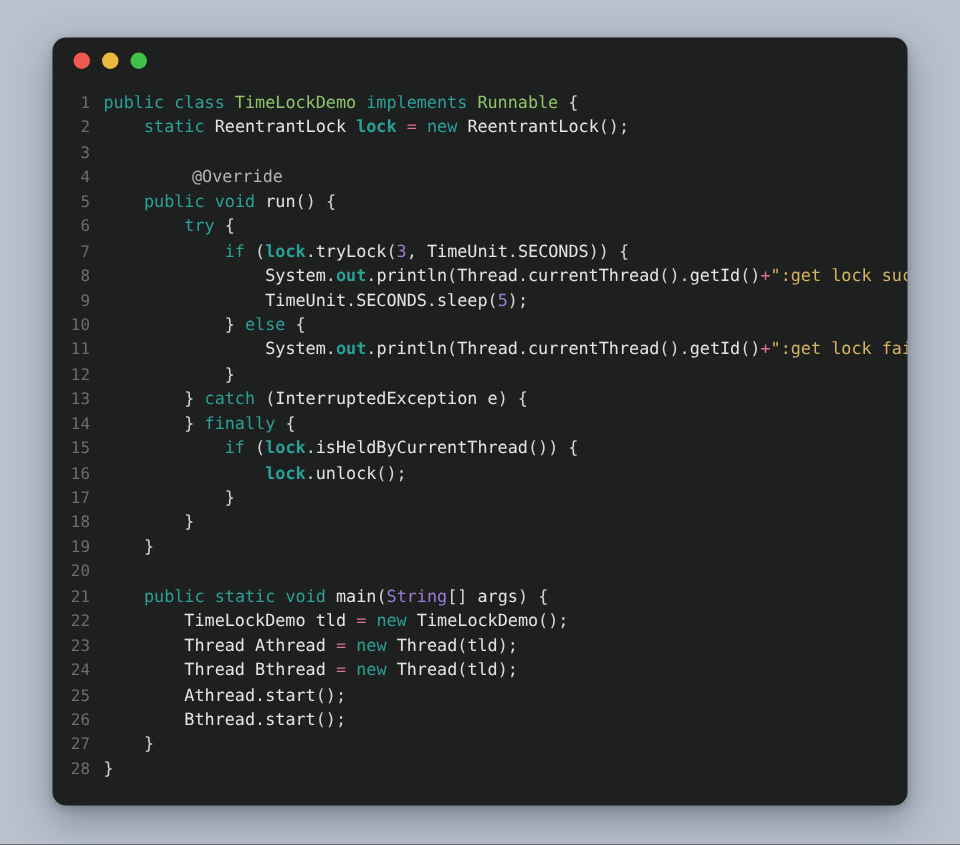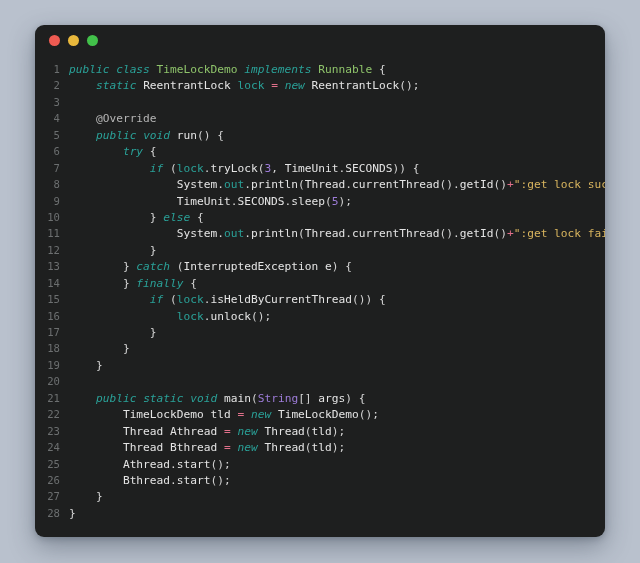--- a/index.html
+++ b/index.html
@@ -75,30 +75,30 @@
     font-size: 10.6px;
     box-sizing: border-box;
     user-select: none;
   }
   .src {
     flex: 1;
     color: #d6d6d6;
   }
 
   
-  .kw   { color: #2aa198; font-style: italic; }          
+  .kw   { color: #2aa198; }          
   .typ  { color: #8fc46b; }          
   .id   { color: #e4e4e4; }  
   .pln  { color: #d6d6d6; }          
   .num  { color: #9d7cd8; }          
   .cls  { color: #9d7cd8; }          
   .str  { color: #d8b45e; }          
   .op   { color: #e0708a; }          
-  .fld  { color: #2aa198; }          
-  .ann  { color: #b5b5b5; }          
+  .fld  { color: #2aa198; font-weight: bold; }          
+  .ann  { color: #b5b5b5; margin-left: 32px; }          
 </style>
 </head>
 <body style="background: rgb(185, 193, 205);">
 
 <div id="stage">
 
   <div id="code-window" style="background: rgb(30, 31, 31);">
 
     <div id="title-bar">
       <span class="dot dot-close" style="background: rgb(239, 91, 82);"></span>

